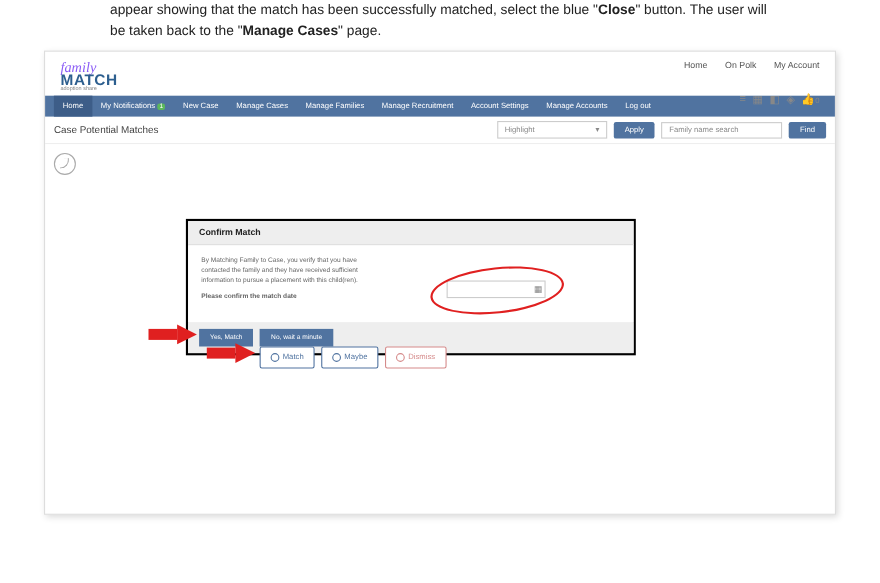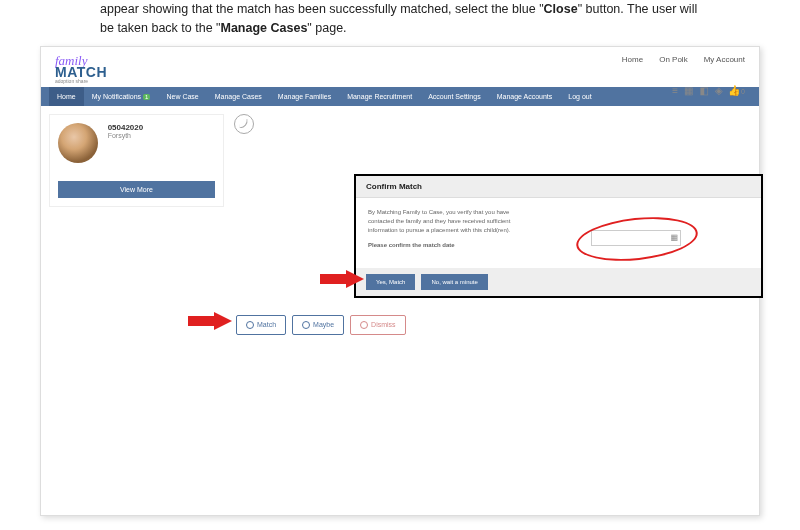--- a/index.html
+++ b/index.html
@@ -95,38 +95,40 @@
     <div class="navbar-item"><span>My Notifications</span><span class="badge">1</span></div>
     <div class="navbar-item">New Case</div>
     <div class="navbar-item">Manage Cases</div>
     <div class="navbar-item">Manage Families</div>
     <div class="navbar-item">Manage Recruitment</div>
     <div class="navbar-item">Account Settings</div>
     <div class="navbar-item">Manage Accounts</div>
     <div class="navbar-item">Log out</div>
   </div>
 
+  <div class="toolbar">
+    <div class="page-title">Case Potential Matches</div>
+    <div class="dropdown">
+        <span>Highlight</span>
+        <span>▾</span>
+      </div>
+    <div class="btn">Apply</div>
+    <div class="search-input" title="Family name search">Family name search</div>
+    <div class="btn">Find</div>
+  </div>
 
   <div class="toolbar-icons">
     <span>≡</span>
     <span>▦</span>
     <span>◧</span>
     <span>◈</span>
     <span class="thumb">👍<span style="font-size:7px;color:#888">0</span></span>
   </div>
 
   <div class="content-row">
-    <div class="case-card">
-      <span class="avatar"></span>
-      <span class="case-info">
-        <div class="case-id">05042020</div>
-        <div class="case-loc">Forsyth</div>
-      </span>
-      <div class="view-more">View More</div>
-    </div>
 
     <div class="main-panel">
       <span class="phone-icon"></span>
 
 
       <div class="modal-overlay">
         <div class="modal-title">Confirm Match</div>
         <div class="modal-body">
           <p>By Matching Family to Case, you verify that you have contacted the family and they have received sufficient information to pursue a placement with this child(ren).</p>
           <p style="font-weight:bold">Please confirm the match date</p>

